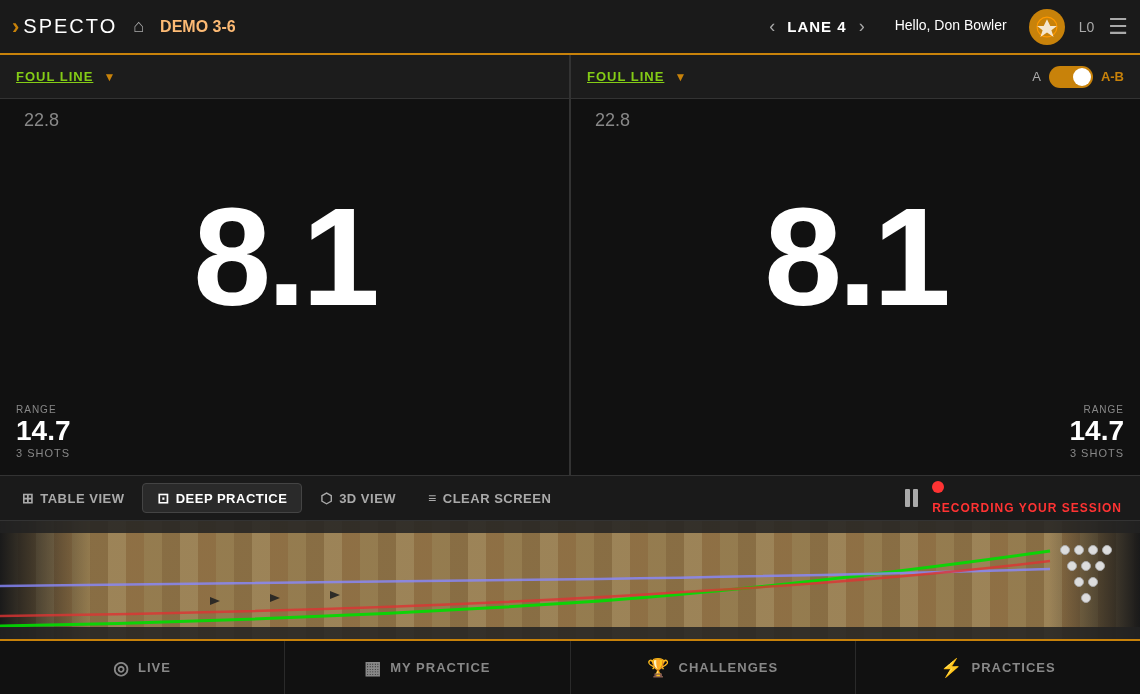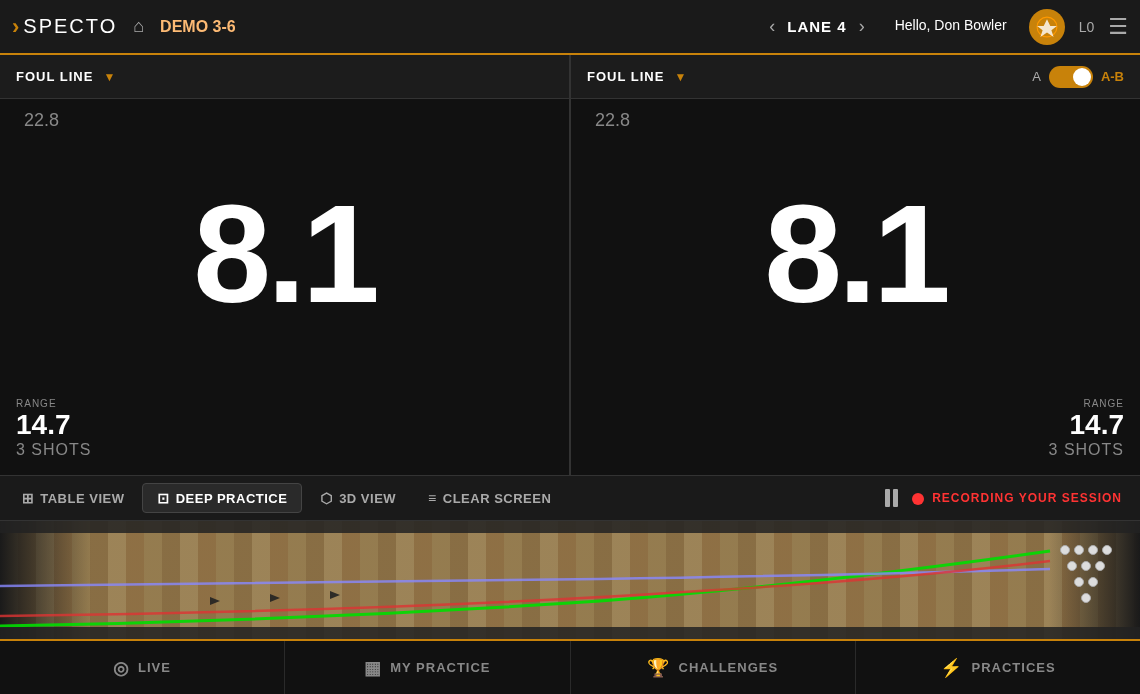--- a/index.html
+++ b/index.html
@@ -112,24 +112,25 @@
     .metric-header {
       height: 44px;
       background: #1c1c1c;
       display: flex;
       align-items: center;
       padding: 0 16px;
       gap: 10px;
       border-bottom: 1px solid #333;
     }
     .metric-header-label {
-      color: #ffffff;
+      color: #84cc16;
       font-size: 13px;
       font-weight: bold;
       letter-spacing: 1px;
+      text-decoration: underline;
     }
     .dropdown-arrow {
       color: #c8820a;
       font-size: 12px;
     }
 
     
     .ab-toggle-area {
       margin-left: auto;
       display: flex;
@@ -192,21 +193,21 @@
       letter-spacing: 1px;
       text-transform: uppercase;
     }
     .range-value {
       color: #fff;
       font-size: 28px;
       font-weight: bold;
     }
     .shots-label {
       color: #888;
-      font-size: 16px;
+      font-size: 11px;
       letter-spacing: 1px;
     }
 
     
     .metric-footer-right {
       text-align: right;
     }
 
     
     #toolbar {
@@ -251,27 +252,28 @@
       cursor: pointer;
     }
     .pause-bar {
       width: 5px;
       height: 18px;
       background: #aaa;
       border-radius: 1px;
     }
     .recording-indicator {
       display: flex;
-      align-items: flex-end;
+      align-items: flex-start;
       gap: 8px;
       color: #ff3333;
       font-size: 12px;
       font-weight: bold;
       letter-spacing: 1px;
       padding-right: 10px;
+      flex-direction: column;
     }
     .rec-dot {
       width: 12px;
       height: 12px;
       background: #ff3333;
       border-radius: 50%;
     }
 
     
     #lane-viz {

